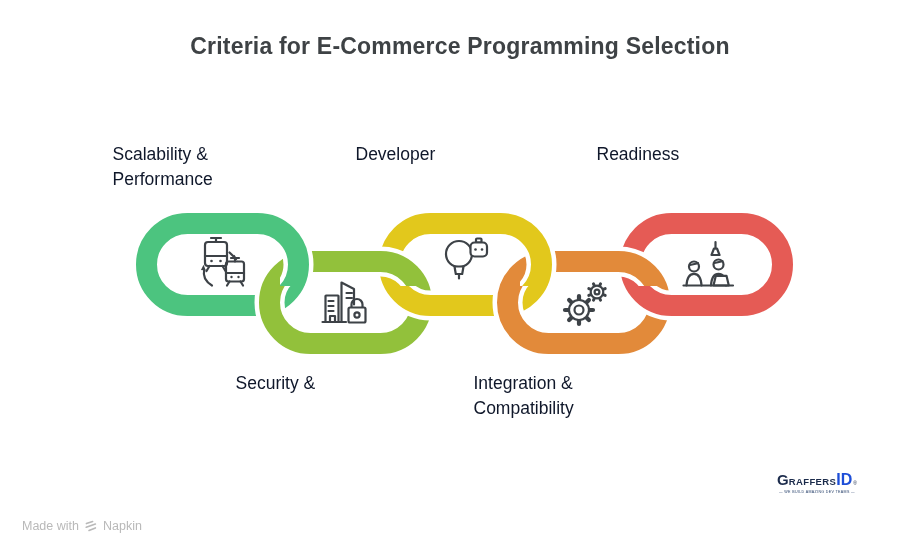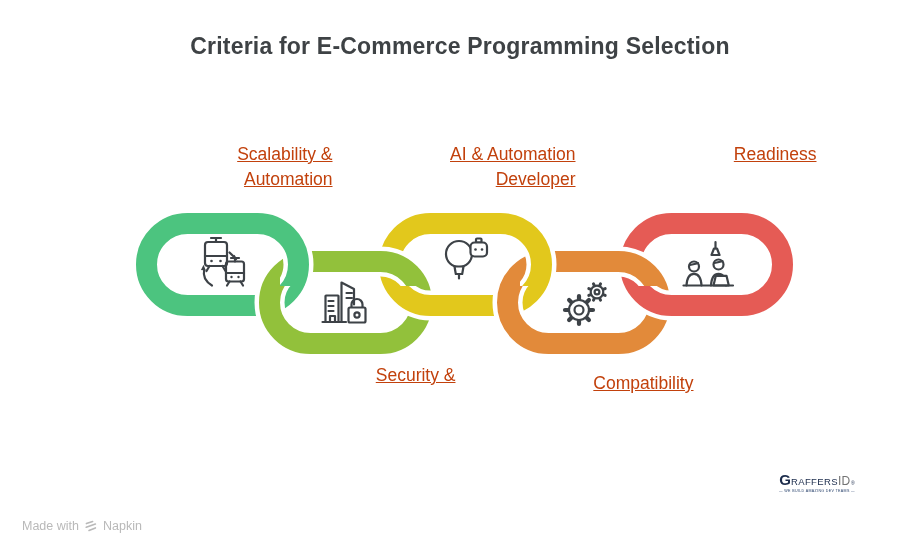--- a/index.html
+++ b/index.html
@@ -6,36 +6,36 @@
   .canvas{
     position:relative;width:920px;height:557px;background:#ffffff;overflow:hidden;
     font-family:"Liberation Sans", sans-serif;
   }
   .title{
     position:absolute;left:0;top:33px;width:920px;text-align:center;
     font-size:23px;font-weight:700;color:#3E4245;letter-spacing:.2px;margin:0;
   }
   .chain-svg{position:absolute;left:0;top:0;}
   .node-label{
-    position:absolute;width:220px;text-align:right;
-    font-size:17.5px;line-height:24.5px;color:#c2410c;text-decoration:underline;
+    position:absolute;width:220px;text-align:left;
+    font-size:17.5px;line-height:24.5px;color:#0f172a;
   }
   .node-label span{display:block;}
   .icon-box{position:absolute;width:62px;height:62px;}
   .footer{
     position:absolute;left:22px;top:519px;display:flex;align-items:center;gap:5px;
     font-size:12.5px;color:#B9B9B9;
   }
   .logo{
     position:absolute;left:777px;top:472px;width:80px;text-align:center;color:#1B2B4B;
   }
   .logo-row{display:flex;align-items:baseline;justify-content:center;line-height:1;}
   .logo-g{font-size:15px;font-weight:700;color:#1B2B4B;}
-  .logo-raffers{font-size:9.5px;font-weight:400;letter-spacing:.4px;color:#1B2B4B;}
-  .logo-id{font-size:12px;font-weight:400;color:#737373;}
+  .logo-raffers{font-size:9.5px;font-weight:700;letter-spacing:.4px;color:#1B2B4B;}
+  .logo-id{font-size:16px;font-weight:700;color:#1d4ed8;}
   .logo-mark{font-size:5px;color:#1B2B4B;vertical-align:super;margin-left:1px;}
   .logo-tagline{
     margin-top:2px;font-size:3.6px;letter-spacing:.35px;color:#27406B;white-space:nowrap;
   }
 </style>
 </head>
 <body>
 
 <div class="canvas">
 
@@ -186,30 +186,30 @@
         <path d="M37.4 27 L45.5 25.2"></path>
         <path d="M34 49.5 C34.5 40.5 37.5 37.8 41.5 37.8 C45.5 37.8 48.5 40.5 49 49.5"></path>
         <path d="M36.5 49.5 L38.8 39.8 H49.5 L51.8 49.5 Z" fill="#fff"></path>
         <path d="M6.5 49.5 H56"></path>
       </g>
     </svg>
   </div>
 
   <div class="node-label" style="left:112.5px;top:142px;">
     <span>Scalability &amp;</span>
-    <span>Automation</span>
-  </div>
-  <div class="node-label" style="left:235.5px;top:363px;">
+    <span>Performance</span>
+  </div>
+  <div class="node-label" style="left:235.5px;top:371px;">
     <span>Security &amp;</span>
   </div>
   <div class="node-label" style="left:355.5px;top:142px;">
-    <span>AI &amp; Automation</span>
     <span>Developer</span>
   </div>
   <div class="node-label" style="left:473.5px;top:371px;">
+    <span>Integration &amp;</span>
     <span>Compatibility</span>
   </div>
   <div class="node-label" style="left:596.5px;top:142px;">
     <span>Readiness</span>
   </div>
 
   <div class="footer">
     <span>Made with</span>
     <svg width="14" height="14" viewBox="0 0 14 14">
       <g fill="none" stroke="#B9B9B9" stroke-width="1.6" stroke-linecap="round">

